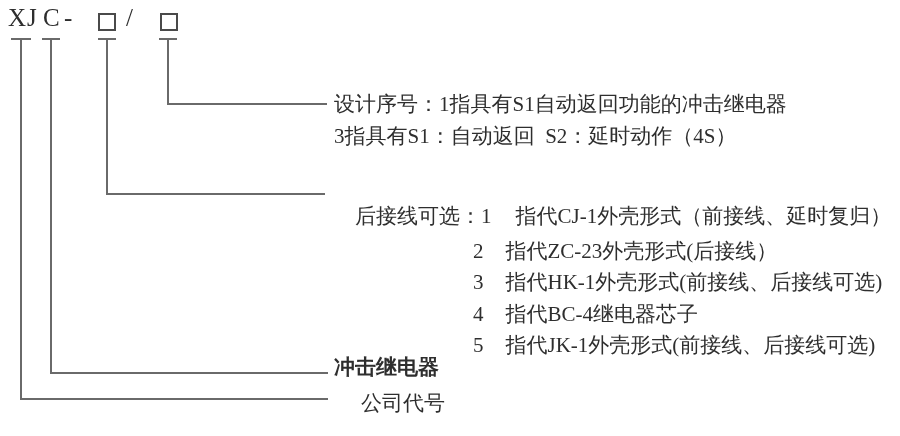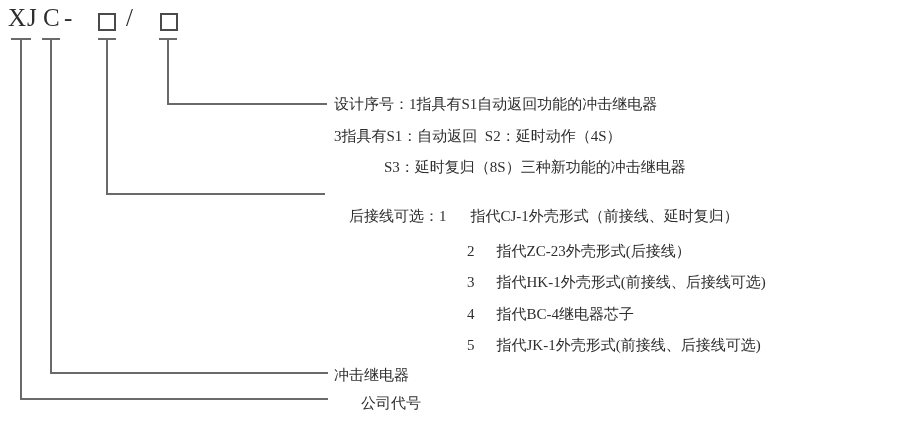--- a/index.html
+++ b/index.html
@@ -47,35 +47,35 @@
     width: 14px;
     height: 14px;
     border: 2px solid #4a4a4a;
     background: #ffffff;
   }
   .pbox-1 { left: 98px;  }
   .pbox-2 { left: 160px; }
   
   .row {
     position: absolute;
-    font-size: 15px;
+    font-size: 21px;
     line-height: 22px;
     white-space: pre;
     color: #2e2e2e;
   }
   .r1  { left: 334px; top: 93px;  }
   .r2  { left: 334px; top: 125px; text-align: center; }
   .r3  { left: 384px; top: 156px; }
   .r4  { left: 334px; top: 183px; }
   .r5  { left: 452px; top: 218px; }
   .r6  { left: 452px; top: 249px; }
   .r7  { left: 452px; top: 281px; }
   .r8  { left: 452px; top: 312px; }
   .r9  { left: 452px; top: 343px; }
-  .r10 { left: 334px; top: 364px; }
+  .r10 { left: 334px; top: 356px; font-weight: bold; }
   .r11 { left: 337px; top: 392px; margin-left: 24px; }
   .item-num  { display: inline-block; }
   .item-desc { margin-left: 22px; }
   .r4 .item-desc { margin-left: 24px; }
 </style>
 </head>
 <body>
 
 <div class="canvas">
 
@@ -94,21 +94,20 @@
 
   <span class="tchar t-xj">XJ</span>
   <span class="tchar t-c">C</span>
   <span class="tchar t-dash">-</span>
   <span class="pbox pbox-1"></span>
   <span class="tchar t-slash">/</span>
   <span class="pbox pbox-2"></span>
 
   <div class="row r1">设计序号：1指具有S1自动返回功能的冲击继电器</div>
   <div class="row r2">3指具有S1：自动返回  S2：延时动作（4S）</div>
-  <div class="row r3">S3：延时复归（8S）三种新功能的冲击继电器</div>
 
   <div class="row r4">
     <span>后接线可选：</span><span class="item-num">1</span><span class="item-desc">指代CJ-1外壳形式（前接线、延时复归）</span>
   </div>
   <div class="row r5">
     <span class="item-num">2</span><span class="item-desc">指代ZC-23外壳形式(后接线）</span>
   </div>
   <div class="row r6">
     <span class="item-num">3</span><span class="item-desc">指代HK-1外壳形式(前接线、后接线可选)</span>
   </div>

